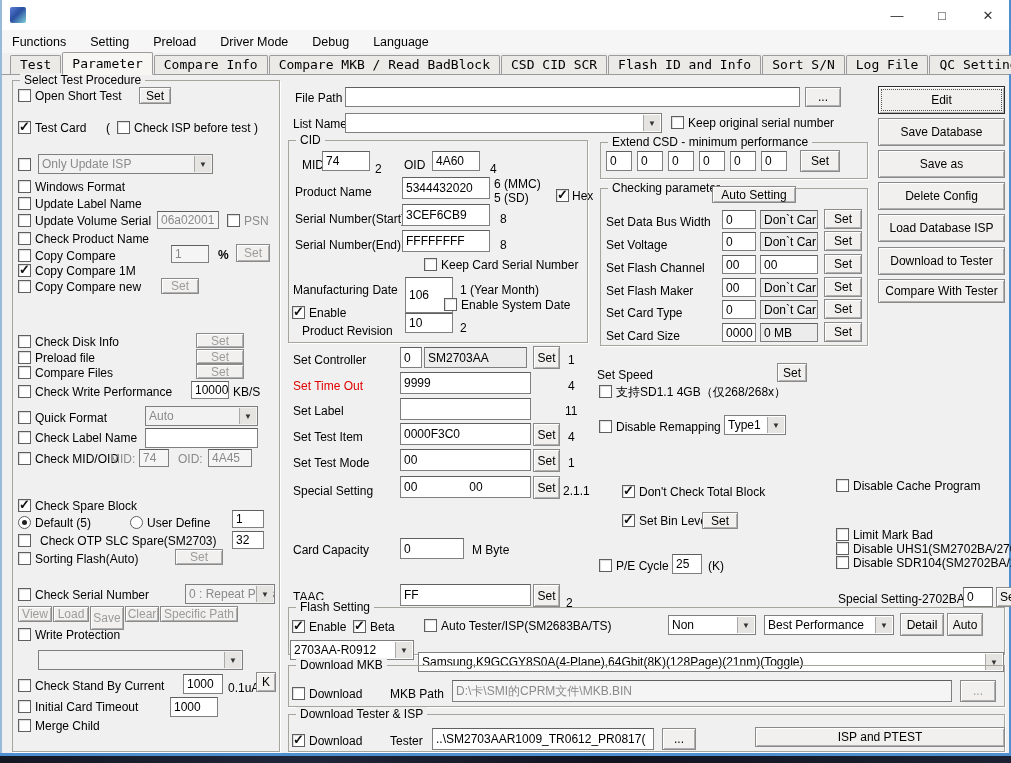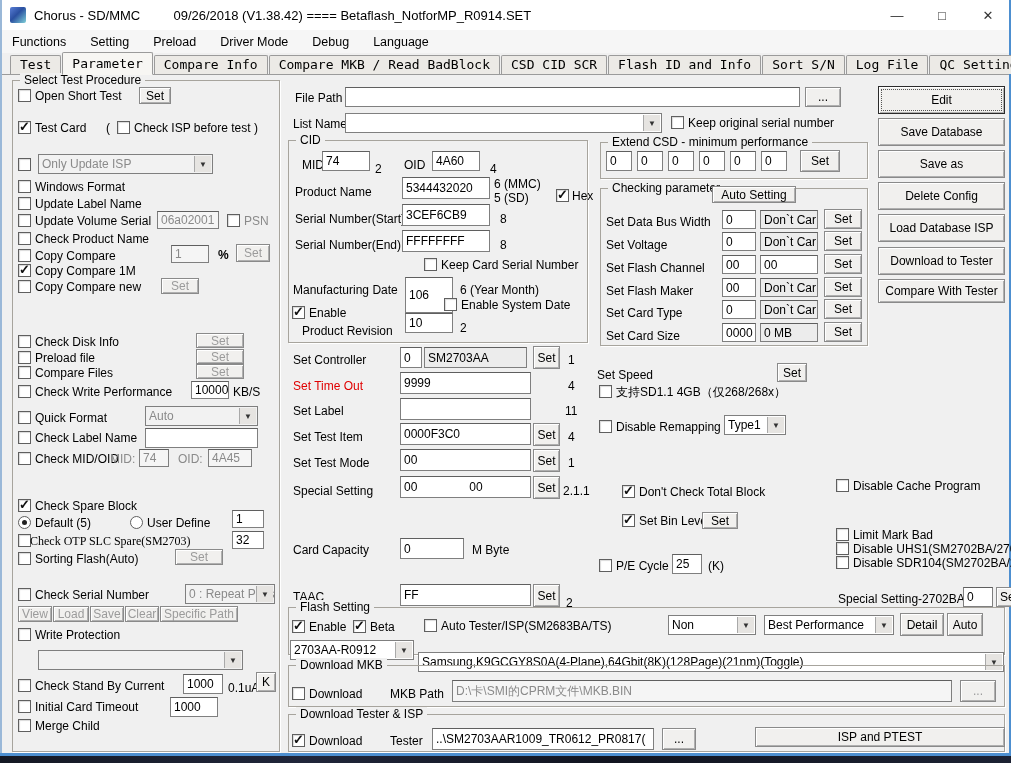--- a/index.html
+++ b/index.html
@@ -39,25 +39,20 @@
   .blueline{position:absolute;left:0;bottom:7px;width:1011px;height:3px;background:#4d8fd0;}
   .taskstrip{position:absolute;left:0;bottom:0;width:1011px;height:7px;background:linear-gradient(90deg,#141823,#20263a 30%,#11141f 60%,#1c2233);}
 </style>
 </head>
 <body>
 
 <div class="app">
 
   <div class="titlebar">
     <div class="appicon"></div>
-    <div class="title-text">
-      <span>Chorus - SD/MMC</span>
-      <span style="display:inline-block;width:26px;"></span>
-      <span>09/26/2018 (V1.38.42) ==== Betaflash_NotforMP_R0914.SET</span>
-    </div>
     <div class="winbtn" style="left:873px;">—</div>
     <div class="winbtn" style="left:918px;">□</div>
     <div class="winbtn" style="left:964px;">✕</div>
   </div>
 
   <div class="menubar">
     <span class="menuitem">Functions</span>
     <span class="menuitem">Setting</span>
     <span class="menuitem">Preload</span>
     <span class="menuitem">Driver Mode</span>
@@ -165,37 +160,37 @@
   <span class="cb on" style="left:18px;top:499px;"></span>
   <span class="lbl" style="left:35px;top:499px;">Check Spare Block</span>
 
   <span class="rb on" style="left:18px;top:516px;"></span>
   <span class="lbl" style="left:35px;top:516px;">Default (5)</span>
   <span class="rb" style="left:130px;top:516px;"></span>
   <span class="lbl" style="left:147px;top:516px;">User Define</span>
   <div class="txt" style="left:232px;top:510px;width:32px;height:18px;">1</div>
 
   <span class="cb" style="left:18px;top:534px;"></span>
-  <span class="lbl" style="left:30px;top:534px;font-family:Liberation Serif, serif;">Check OTP SLC Spare(SM2703)</span>
+  <span class="lbl" style="left:40px;top:534px;">Check OTP SLC Spare(SM2703)</span>
   <div class="txt" style="left:232px;top:531px;width:32px;height:18px;">32</div>
 
   <span class="cb" style="left:18px;top:552px;"></span>
   <span class="lbl" style="left:35px;top:552px;">Sorting Flash(Auto)</span>
   <div class="btn dis" style="left:175px;top:549px;width:48px;height:16px;">Set</div>
 
   <span class="cb" style="left:18px;top:588px;"></span>
   <span class="lbl" style="left:35px;top:588px;">Check Serial Number</span>
   <div class="drop dis" style="left:185px;top:584px;width:90px;height:20px;">
     <span>0 : Repeat Pass</span>
     <span class="dbtn">▼</span>
   </div>
 
   <div class="btn dis" style="left:18px;top:606px;width:34px;height:16px;">View</div>
   <div class="btn dis" style="left:53px;top:606px;width:36px;height:16px;">Load</div>
-  <div class="btn dis" style="left:90px;top:606px;width:34px;height:16px;">Save</div>
+  <div class="btn dis" style="left:90px;top:606px;width:34px;height:24px;">Save</div>
   <div class="btn dis" style="left:125px;top:606px;width:34px;height:16px;text-align:center;">Clear</div>
   <div class="btn dis" style="left:160px;top:606px;width:78px;height:16px;">Specific Path</div>
 
   <span class="cb" style="left:18px;top:628px;"></span>
   <span class="lbl" style="left:35px;top:628px;">Write Protection</span>
 
   <div class="drop dis" style="left:38px;top:650px;width:205px;height:20px;">
     <span></span>
     <span class="dbtn">▼</span>
   </div>
@@ -248,21 +243,21 @@
 
   <span class="lbl" style="left:295px;top:238px;">Serial Number(End)</span>
   <div class="txt" style="left:402px;top:230px;width:88px;height:22px;">FFFFFFFF</div>
   <span class="lbl" style="left:500px;top:238px;">8</span>
 
   <span class="cb" style="left:424px;top:258px;"></span>
   <span class="lbl" style="left:441px;top:258px;">Keep Card Serial Number</span>
 
   <span class="lbl" style="left:293px;top:283px;">Manufacturing Date</span>
   <div class="txt" style="left:405px;top:277px;width:48px;height:36px;">106</div>
-  <span class="lbl" style="left:460px;top:283px;">6 (Year Month)</span>
+  <span class="lbl" style="left:460px;top:283px;">1 (Year Month)</span>
 
   <span class="cb" style="left:444px;top:298px;"></span>
   <span class="lbl" style="left:461px;top:298px;">Enable System Date</span>
 
   <span class="cb on" style="left:292px;top:306px;"></span>
   <span class="lbl" style="left:309px;top:306px;">Enable</span>
   <span class="lbl" style="left:302px;top:324px;">Product Revision</span>
   <div class="txt" style="left:405px;top:313px;width:48px;height:20px;">10</div>
   <span class="lbl" style="left:460px;top:321px;">2</span>
 

